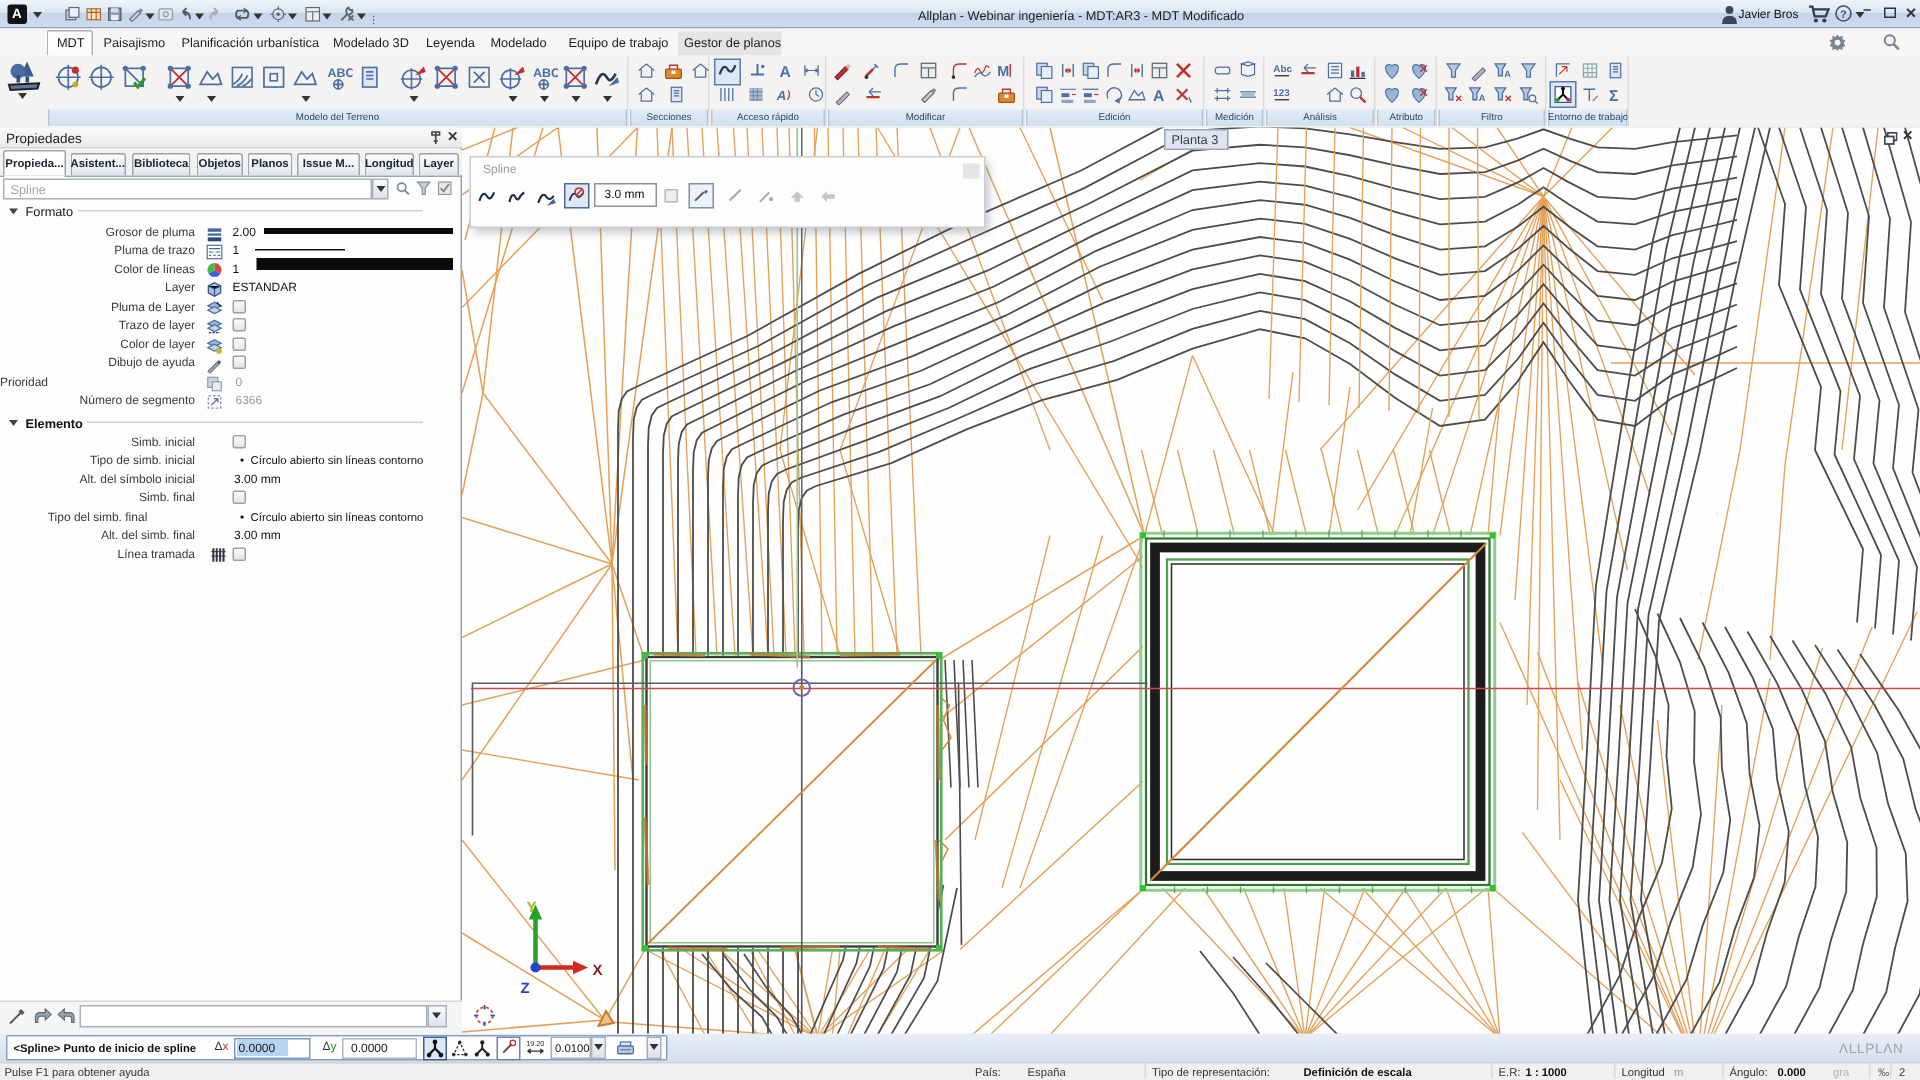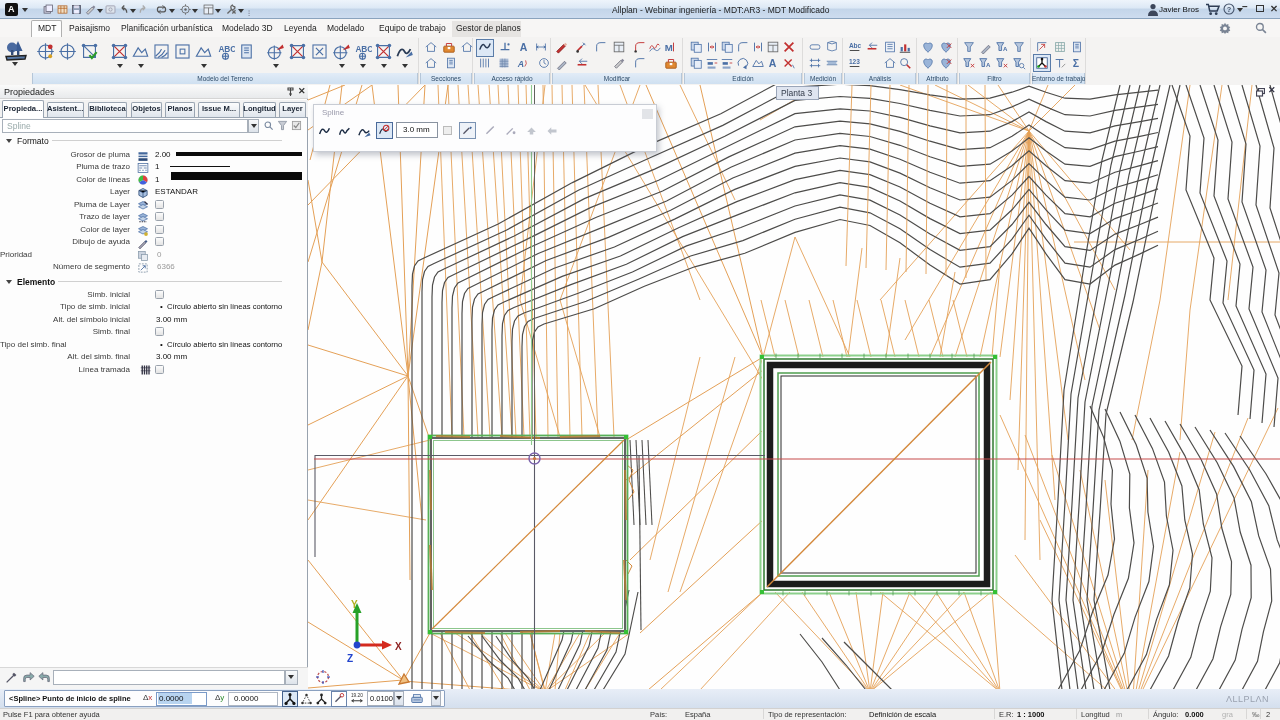--- a/index.html
+++ b/index.html
@@ -613,21 +613,21 @@
 <div class="abs" style="left:58px;top:281px;width:224px;height:1px;background:#d0d0d0"></div>
 <div class="tx" style="left:0;top:290px;width:130px;text-align:right;font-size:8px;color:#3a3a3a">Simb. inicial</div>
 <div class="abs" style="left:155px;top:290px;width:9px;height:9px;background:linear-gradient(#fcfcfc,#e4e4e4);border:1px solid #9aa2ac;border-radius:1.5px"></div>
 <div class="tx" style="left:0;top:302px;width:130px;text-align:right;font-size:8px;color:#3a3a3a">Tipo de simb. inicial</div>
 <div class="tx" style="left:160px;top:302px;font-size:8px;color:#111;">•</div>
 <div class="tx" style="left:167px;top:302px;font-size:7.6px;color:#111;">Círculo abierto sin líneas contorno</div>
 <div class="tx" style="left:0;top:315px;width:130px;text-align:right;font-size:8px;color:#3a3a3a">Alt. del símbolo inicial</div>
 <div class="tx" style="left:156px;top:315px;font-size:8px;color:#111;">3.00 mm</div>
 <div class="tx" style="left:0;top:327px;width:130px;text-align:right;font-size:8px;color:#3a3a3a">Simb. final</div>
 <div class="abs" style="left:155px;top:327px;width:9px;height:9px;background:linear-gradient(#fcfcfc,#e4e4e4);border:1px solid #9aa2ac;border-radius:1.5px"></div>
-<div class="tx" style="left:0;top:340px;width:130px;text-align:left;font-size:8px;color:#3a3a3a">Tipo del simb. final</div>
+<div class="tx" style="left:0;top:340px;width:130px;text-align:center;font-size:8px;color:#3a3a3a">Tipo del simb. final</div>
 <div class="tx" style="left:160px;top:340px;font-size:8px;color:#111;">•</div>
 <div class="tx" style="left:167px;top:340px;font-size:7.6px;color:#111;">Círculo abierto sin líneas contorno</div>
 <div class="tx" style="left:0;top:352px;width:130px;text-align:right;font-size:8px;color:#3a3a3a">Alt. del simb. final</div>
 <div class="tx" style="left:156px;top:352px;font-size:8px;color:#111;">3.00 mm</div>
 <div class="tx" style="left:0;top:365px;width:130px;text-align:right;font-size:8px;color:#3a3a3a">Línea tramada</div>
 <svg class="abs" style="left:140px;top:364px" width="12" height="12" viewBox="0 0 16 16">
     <path d="M3 2 L3 14 M6 2 L6 14 M9 2 L9 14 M12 2 L12 14" stroke="#334" stroke-width="1.8"></path>
     <path d="M1 5 L14 5 M1 9 L14 9" stroke="#334" stroke-width="0.8"></path>
   </svg>
 <div class="abs" style="left:155px;top:365px;width:9px;height:9px;background:linear-gradient(#fcfcfc,#e4e4e4);border:1px solid #9aa2ac;border-radius:1.5px"></div>
@@ -1032,21 +1032,21 @@
     <path d="M4 9 L12 9" stroke="#4a6fa5" stroke-width="0.8"></path>
   </svg>
 <div class="abs" style="left:431px;top:691px;width:10px;height:15px;background:linear-gradient(#f4f6f9,#dbe2ec);border:1px solid #a8b0bc"></div>
 <div style="position:absolute;left:432.5px;top:696px;width:0;height:0;border-left:3px solid transparent;border-right:3px solid transparent;border-top:4px solid #333"></div>
 <div class="tx" style="left:1226px;top:694px;font-size:9px;color:#9aa2b0;letter-spacing:0.5px">ΛLLPLΛN</div>
 <div class="abs" style="left:0;top:708px;width:1280px;height:12px;background:#f1f0ef;border-top:1px solid #d2d1d0"></div>
 <div class="tx" style="left:3px;top:710px;font-size:7.5px;color:#333;">Pulse F1 para obtener ayuda</div>
 <div class="tx" style="left:650px;top:710px;font-size:7.5px;color:#333;">País:</div>
 <div class="tx" style="left:685px;top:710px;font-size:7.5px;color:#333;">España</div>
 <div class="tx" style="left:768px;top:710px;font-size:7.5px;color:#333;">Tipo de representación:</div>
-<div class="tx" style="left:869px;top:710px;font-size:7.5px;color:#111;font-weight:normal;">Definición de escala</div>
+<div class="tx" style="left:869px;top:710px;font-size:7.5px;color:#111;font-weight:bold;">Definición de escala</div>
 <div class="tx" style="left:999px;top:710px;font-size:7.5px;color:#333;">E.R:</div>
 <div class="tx" style="left:1017px;top:710px;font-size:7.5px;color:#111;font-weight:bold;">1 : 1000</div>
 <div class="tx" style="left:1081px;top:710px;font-size:7.5px;color:#333;">Longitud</div>
 <div class="tx" style="left:1116px;top:710px;font-size:7.5px;color:#999;">m</div>
 <div class="tx" style="left:1153px;top:710px;font-size:7.5px;color:#333;">Ángulo:</div>
 <div class="tx" style="left:1185px;top:710px;font-size:7.5px;color:#111;font-weight:bold;">0.000</div>
 <div class="tx" style="left:1222px;top:710px;font-size:7.5px;color:#b0b0b0;">gra</div>
 <div class="tx" style="left:1252px;top:710px;font-size:7.5px;color:#666;">‰</div>
 <div class="tx" style="left:1266px;top:710px;font-size:7.5px;color:#333;">2</div>
 <div class="abs" style="left:763px;top:709px;width:1px;height:10px;background:#d8d7d6"></div>

